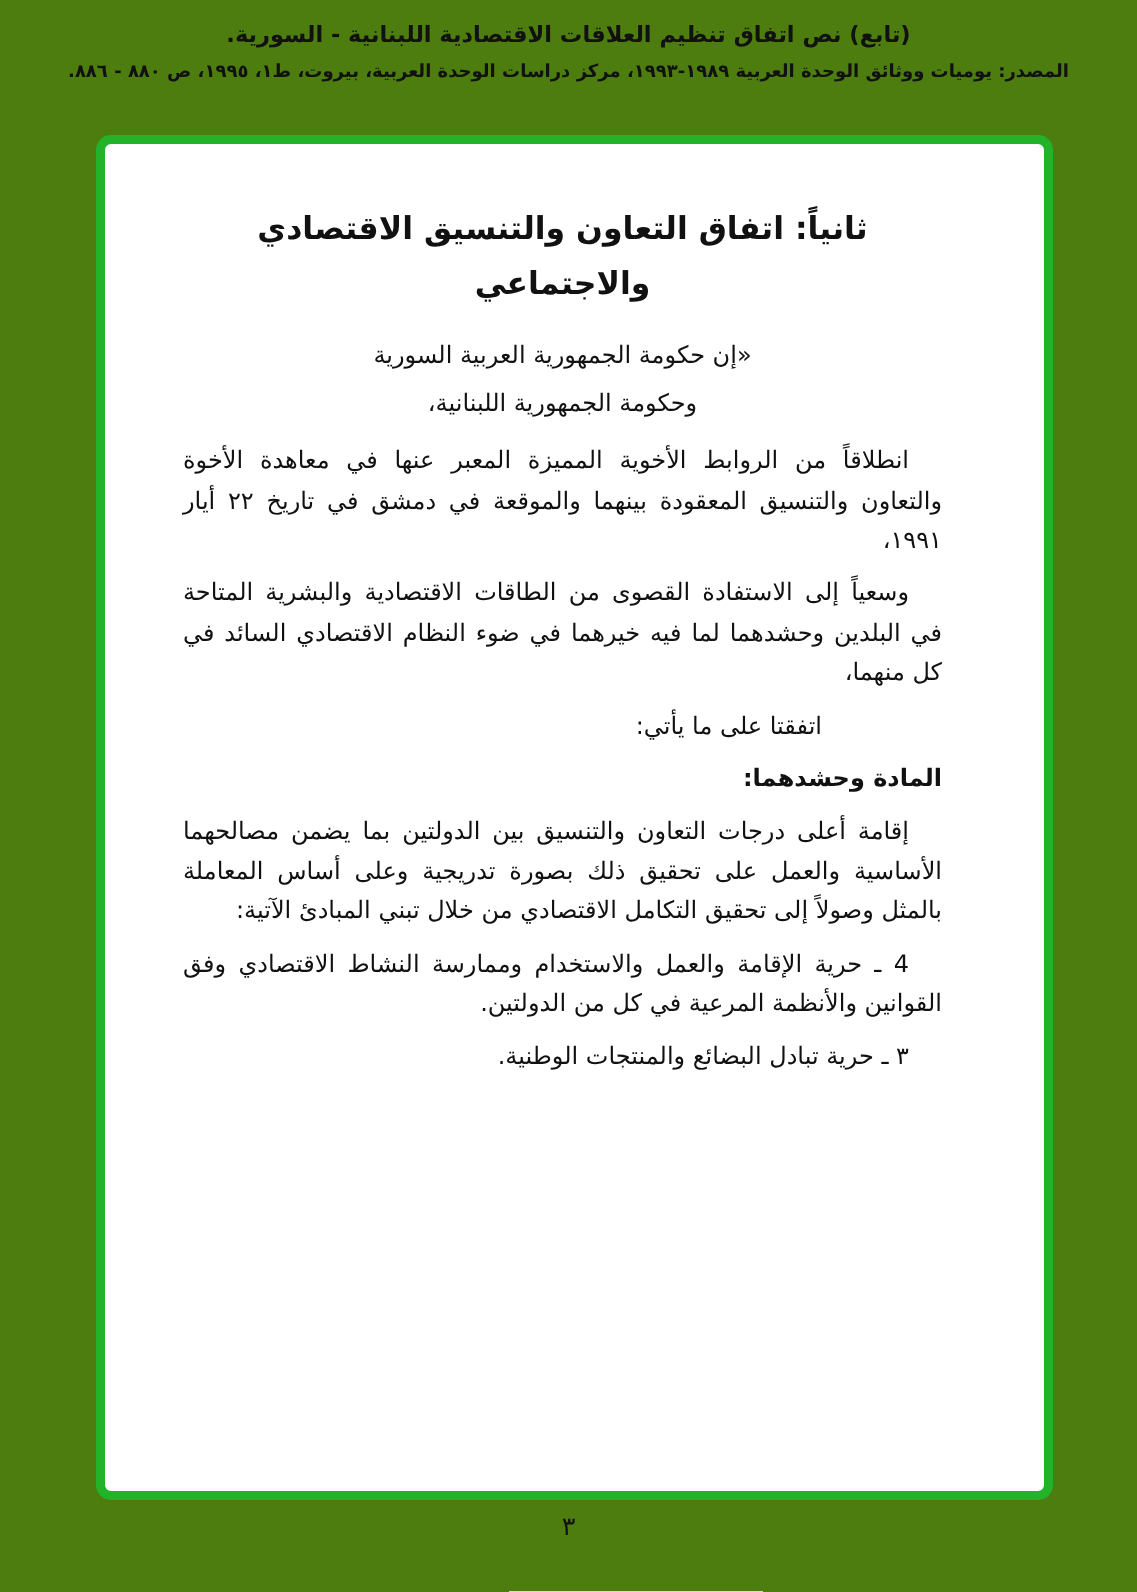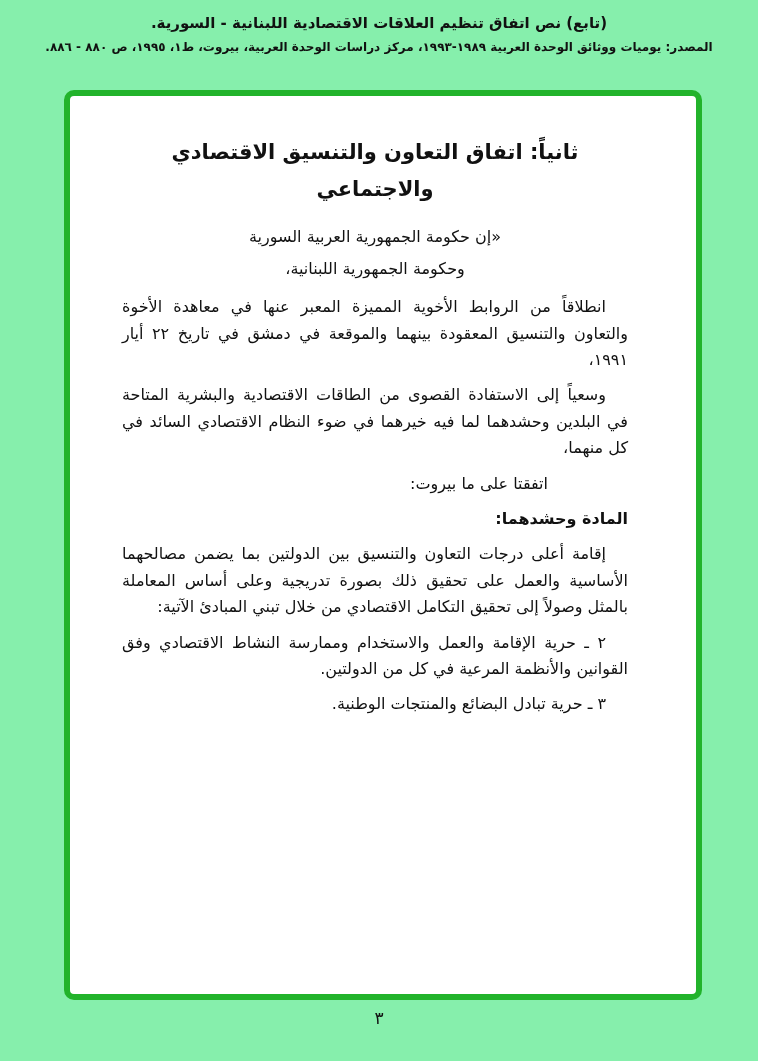--- a/index.html
+++ b/index.html
@@ -11,21 +11,21 @@
     height: 1061px;
     font-family: "DejaVu Sans", sans-serif;
     color: #111111;
     position: relative;
     overflow: hidden;
   }
   .page {
     position: relative;
     width: 758px;
     height: 1061px;
-    background: #86efac;
+    background: #4d7c0f;
   }
   .page-header {
     direction: rtl;
     text-align: center;
     padding-top: 14px;
   }
   .page-header .hdr-title {
     font-weight: bold;
     font-size: 15px;
     letter-spacing: 0;
@@ -112,27 +112,27 @@
         <span>ثانياً: اتفاق التعاون والتنسيق الاقتصادي</span><br>
         <span>والاجتماعي</span>
       </div>
 
       <span class="preamble-line">«إن حكومة الجمهورية العربية السورية</span>
       <span class="preamble-line second">وحكومة الجمهورية اللبنانية،</span>
 
       <p class="body-par">انطلاقاً من الروابط الأخوية المميزة المعبر عنها في معاهدة الأخوة والتعاون والتنسيق المعقودة بينهما والموقعة في دمشق في تاريخ ٢٢ أيار ١٩٩١،</p>
       <p class="body-par">وسعياً إلى الاستفادة القصوى من الطاقات الاقتصادية والبشرية المتاحة في البلدين وحشدهما لما فيه خيرهما في ضوء النظام الاقتصادي السائد في كل منهما،</p>
 
-      <div class="agreement-lead">اتفقتا على ما بيروت:</div>
+      <div class="agreement-lead">اتفقتا على ما يأتي:</div>
 
       <div class="article-heading">المادة وحشدهما:</div>
 
       <p class="body-par">إقامة أعلى درجات التعاون والتنسيق بين الدولتين بما يضمن مصالحهما الأساسية والعمل على تحقيق ذلك بصورة تدريجية وعلى أساس المعاملة بالمثل وصولاً إلى تحقيق التكامل الاقتصادي من خلال تبني المبادئ الآتية:</p>
 
-      <p class="list-item">٢ ـ حرية الإقامة والعمل والاستخدام وممارسة النشاط الاقتصادي وفق القوانين والأنظمة المرعية في كل من الدولتين.</p>
+      <p class="list-item">4 ـ حرية الإقامة والعمل والاستخدام وممارسة النشاط الاقتصادي وفق القوانين والأنظمة المرعية في كل من الدولتين.</p>
       <p class="list-item">٣ ـ حرية تبادل البضائع والمنتجات الوطنية.</p>
 
     </div>
   </div>
 
   <div class="page-number">٣</div>
 
 </div>
 
 </body></html>

